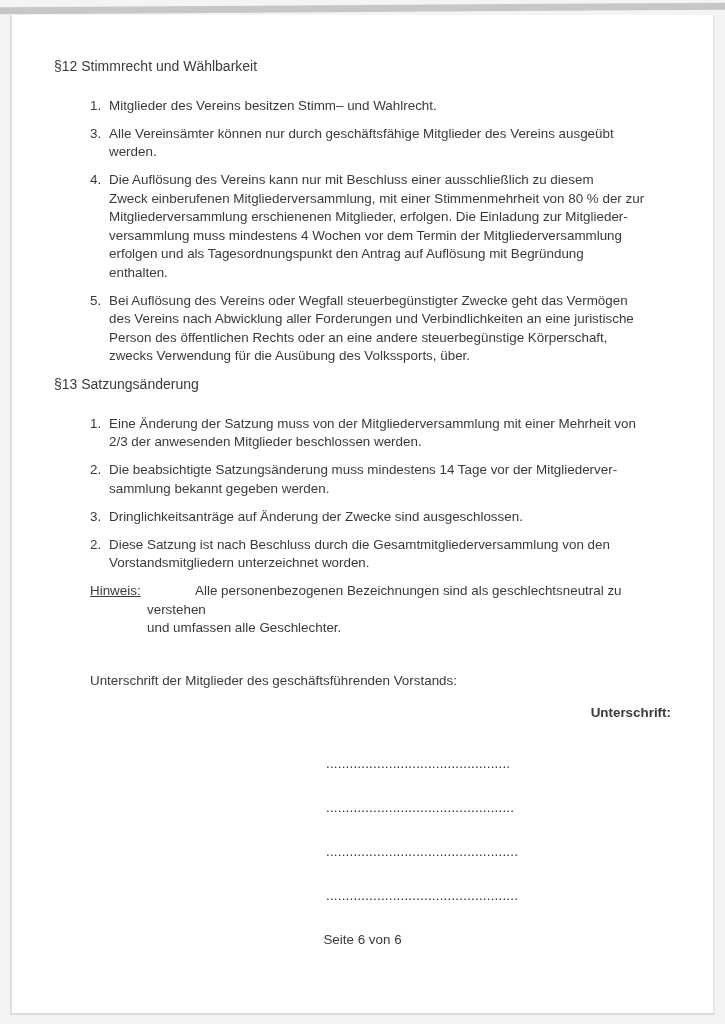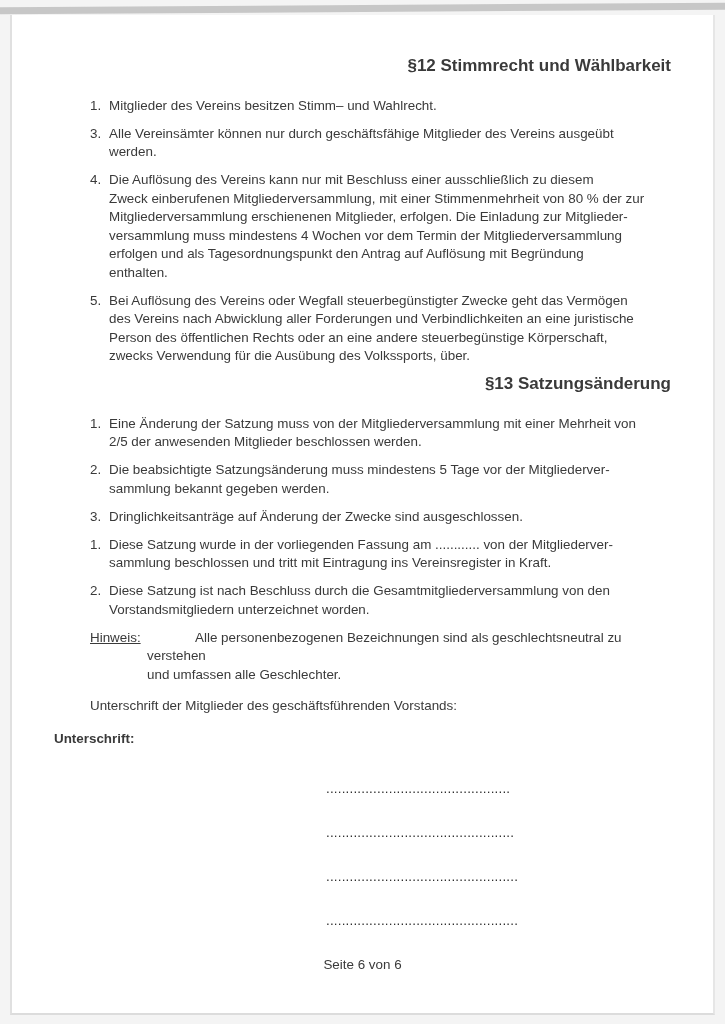--- a/index.html
+++ b/index.html
@@ -43,23 +43,23 @@
   }
 
   .content {
     padding: 42px 42px 0 78px;
     color: #3a3a3a;
     font-size: 13.4px;
     line-height: 18.5px;
   }
 
   .section-heading {
-    text-align: right;
-    font-weight: bold;
-    font-size: 17px;
+    text-align: left;
+    font-weight: normal;
+    font-size: 14px;
     margin-bottom: 21px;
     
     margin-left: -36px;
   }
   .section-heading.not-first { margin-top: 6px; }
 
   .item {
     padding-left: 19px;
     margin-bottom: 9.5px;
     max-width: 560px;
@@ -78,24 +78,24 @@
     max-width: 590px;
   }
   .note .note-label {
     display: inline-block;
     width: 57px;
     margin-left: -57px;
     text-decoration: underline;
   }
   .note .txt { white-space: pre-line; margin-left: 48px; }
 
-  .sig-intro { margin-top: 13px; }
+  .sig-intro { margin-top: 34px; }
 
   .sig-heading {
-    text-align: left;
+    text-align: right;
     font-weight: bold;
     margin-top: 14px;
     margin-left: -36px;
   }
 
   .sig-lines { margin-top: 32px; padding-left: 236px; }
   .sig-line {
     margin-bottom: 25.5px;
     letter-spacing: 0.2px;
     color: #2f2f2f;
@@ -137,35 +137,31 @@
         <span class="num">5.</span><span class="txt">Bei Auflösung des Vereins oder Wegfall steuerbegünstigter Zwecke geht das Vermögen
 des Vereins nach Abwicklung aller Forderungen und Verbindlichkeiten an eine juristische
 Person des öffentlichen Rechts oder an eine andere steuerbegünstige Körperschaft,
 zwecks Verwendung für die Ausübung des Volkssports, über.</span>
       </div>
 
       <div class="section-heading not-first">§13 Satzungsänderung</div>
 
       <div class="item">
         <span class="num">1.</span><span class="txt">Eine Änderung der Satzung muss von der Mitgliederversammlung mit einer Mehrheit von
-2/5 der anwesenden Mitglieder beschlossen werden.</span>
+2/3 der anwesenden Mitglieder beschlossen werden.</span>
       </div>
       <div class="item">
-        <span class="num">2.</span><span class="txt">Die beabsichtigte Satzungsänderung muss mindestens 5 Tage vor der Mitgliederver-
+        <span class="num">2.</span><span class="txt">Die beabsichtigte Satzungsänderung muss mindestens 14 Tage vor der Mitgliederver-
 sammlung bekannt gegeben werden.</span>
       </div>
       <div class="item">
         <span class="num">3.</span><span class="txt">Dringlichkeitsanträge auf Änderung der Zwecke sind ausgeschlossen.</span>
       </div>
 
 
-      <div class="item">
-        <span class="num">1.</span><span class="txt">Diese Satzung wurde in der vorliegenden Fassung am ............ von der Mitgliederver-
-sammlung beschlossen und tritt mit Eintragung ins Vereinsregister in Kraft.</span>
-      </div>
       <div class="item">
         <span class="num">2.</span><span class="txt">Diese Satzung ist nach Beschluss durch die Gesamtmitgliederversammlung von den
 Vorstandsmitgliedern unterzeichnet worden.</span>
       </div>
 
       <div class="note">
         <span class="note-label">Hinweis:</span><span class="txt">Alle personenbezogenen Bezeichnungen sind als geschlechtsneutral zu verstehen
 und umfassen alle Geschlechter.</span>
       </div>
 

